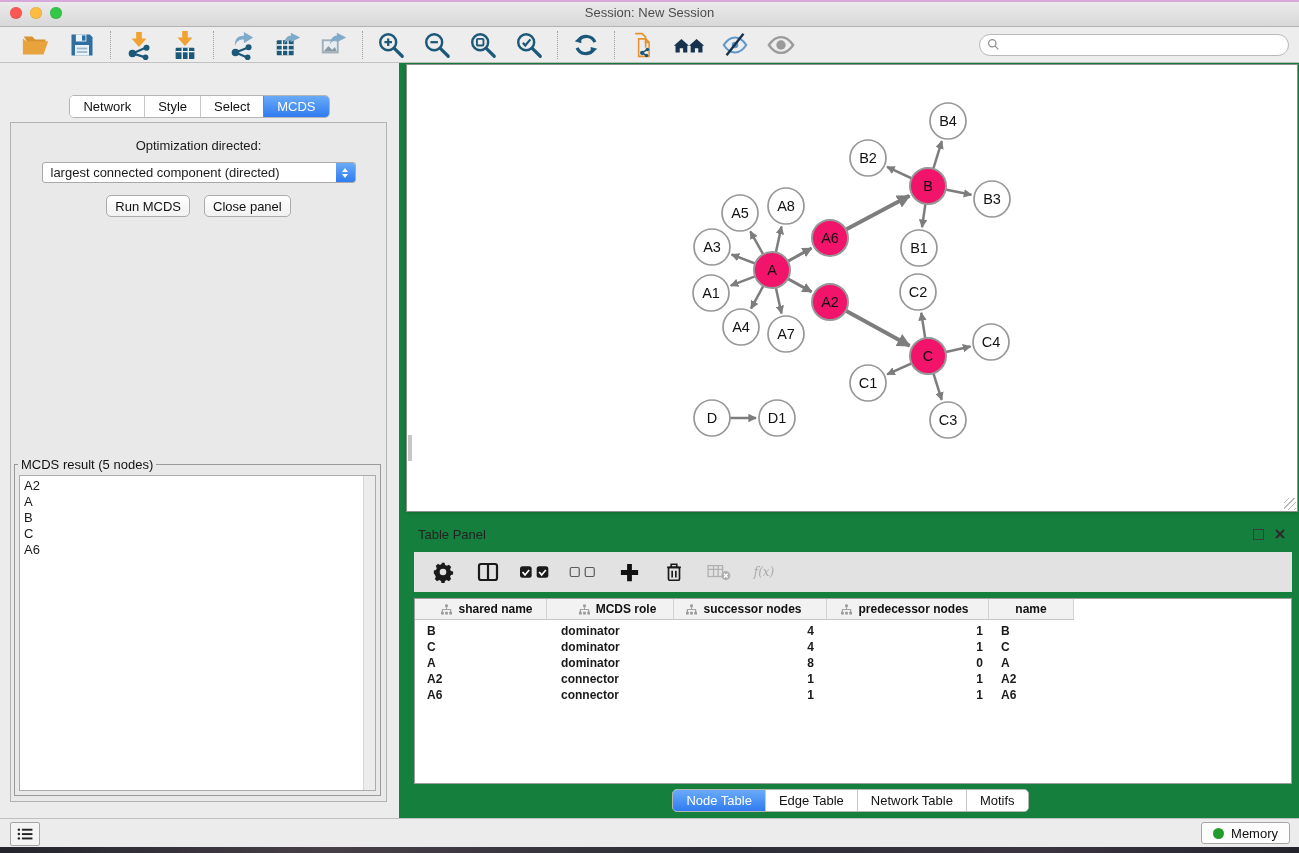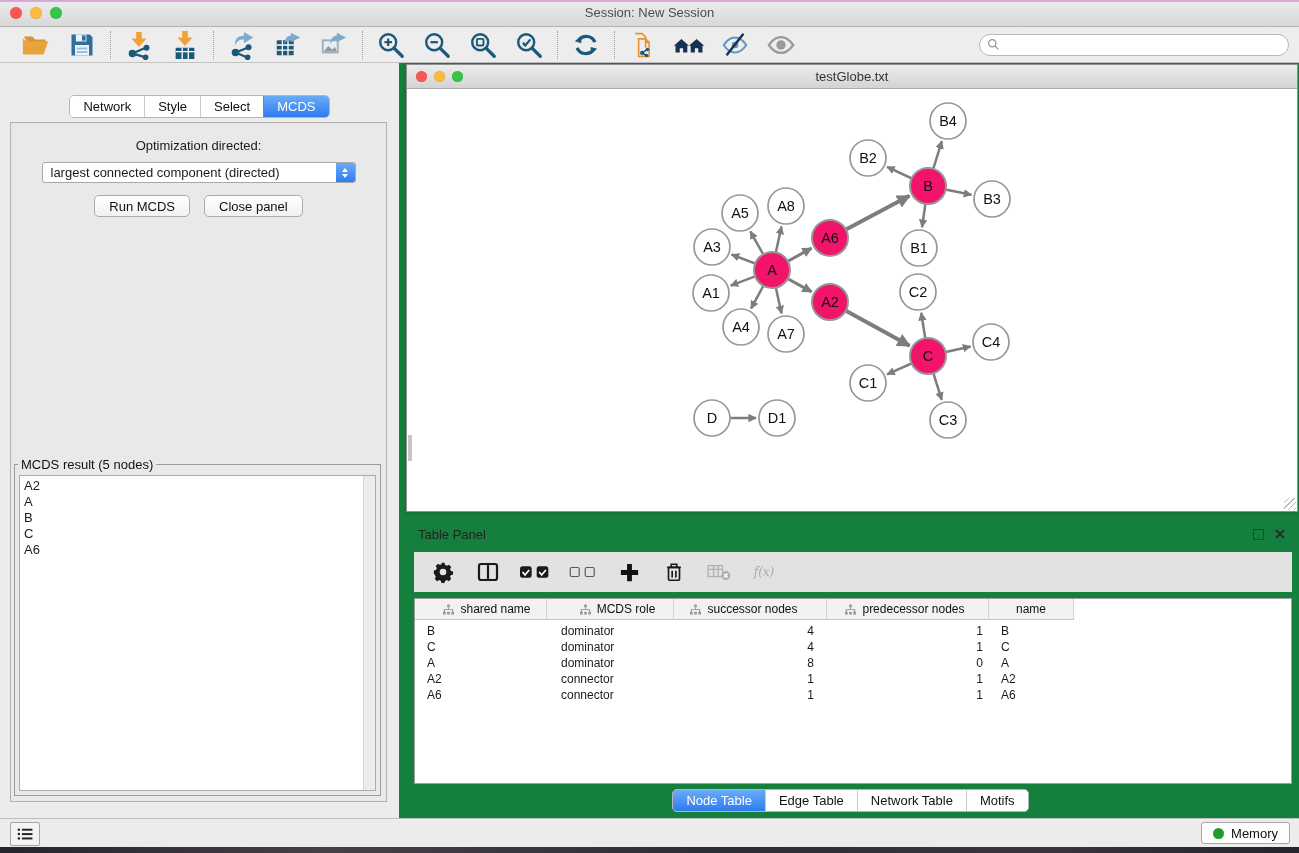--- a/index.html
+++ b/index.html
@@ -37,21 +37,21 @@
   .seg.selected{background:linear-gradient(#6aabf8,#2f7bf0);color:#fff;border-left-color:#4a8ae8;}
   .cp-box{position:absolute;left:10px;right:12px;top:59px;bottom:16px;border:1px solid #b2b2b2;background:#e9e9e9;}
   .opt-label{text-align:center;margin-top:15px;font-size:13px;}
   .dropdown{margin:9px auto 0;width:314px;height:21px;border:1px solid #a9a9a9;border-radius:3px;background:#fff;
     display:flex;align-items:center;font-size:13px;padding-left:8px;position:relative;box-sizing:border-box;}
   .stepper{position:absolute;right:0px;top:0px;bottom:0px;width:19px;border-radius:0 2px 2px 0;
     background:linear-gradient(#6aabf8,#2f7bf0);display:flex;flex-direction:column;align-items:center;justify-content:center;gap:2px;}
   .tri-up{width:0;height:0;border-left:3.5px solid transparent;border-right:3.5px solid transparent;border-bottom:4.5px solid #fff;}
   .tri-down{width:0;height:0;border-left:3.5px solid transparent;border-right:3.5px solid transparent;border-top:4.5px solid #fff;}
   .cp-buttons{display:flex;justify-content:center;gap:14px;margin-top:12px;}
-  .btn{height:20px;padding:0 14px;background:linear-gradient(#ffffff,#f1f1f1);border:1px solid #ababab;
+  .btn{height:20px;padding:0 8px;background:linear-gradient(#ffffff,#f1f1f1);border:1px solid #ababab;
     border-radius:5px;font-size:13px;display:flex;align-items:center;color:#111;}
   fieldset.result{position:absolute;left:3px;right:5px;top:334px;bottom:5px;border:1px solid #9a9a9a;margin:0;padding:0;}
   fieldset.result legend{font-size:13px;padding:0 3px;margin-left:3px;color:#111;}
   .result-list{position:absolute;left:4px;right:4px;top:3px;bottom:4px;background:#fff;border:1px solid #ababab;
     font-size:13px;line-height:16px;padding:2px 0 0 4px;box-sizing:border-box;}
   .result-track{position:absolute;right:0;top:0;bottom:0;width:11px;background:#ececec;border-left:1px solid #d6d6d6;}
   
   .network-window{position:absolute;left:406px;top:64px;width:892px;height:448px;border:1px solid #8f8f8f;
     background:#fff;box-sizing:border-box;box-shadow:0 1px 4px rgba(0,0,0,.18);}
   .nw-titlebar{height:23px;background:linear-gradient(#ececec,#d3d3d3);border-bottom:1px solid #adadad;position:relative;}
@@ -62,21 +62,21 @@
   .vthumb{position:absolute;left:1px;top:346px;width:4px;height:26px;background:#c6c6c6;}
   .grip{position:absolute;right:1px;bottom:1px;width:12px;height:12px;
     background:repeating-linear-gradient(135deg,transparent 0 3px,#b9b9b9 3px 4px);}
   
   .table-panel{position:absolute;left:406px;top:519px;width:893px;height:294px;}
   .table-panel .panel-header{padding:0 14px 0 12px;height:30px;}
   .tp-toolbar{position:absolute;left:8px;right:7px;top:33px;height:40px;background:#e2e2e2;
     display:flex;align-items:center;gap:15px;padding:0 14px;box-sizing:border-box;}
   .tp-btn{min-width:30px;height:32px;display:flex;align-items:center;justify-content:center;}
   .fx{font-family:"DejaVu Serif",serif;font-style:italic;font-size:12px;color:#aaa;}
-  .tp-table{position:absolute;left:8px;right:7px;top:79px;bottom:29px;background:#fff;border:1px solid #9e9e9e;overflow:hidden;}
+  .tp-table{position:absolute;left:8px;right:7px;top:79px;bottom:29px;background:#fff;border:1px solid #9e9e9e;overflow:hidden;font-weight:bold;}
   .thead{display:flex;height:21px;font-size:12px;color:#111;}
   .th{display:flex;align-items:center;justify-content:center;gap:5px;background:#f2f2f2;
     border-right:1px solid #d2d2d2;border-bottom:1px solid #c6c6c6;box-sizing:border-box;}
   .tr{display:flex;height:16px;font-size:12px;align-items:center;}
   .td{box-sizing:border-box;white-space:nowrap;overflow:hidden;}
   .c0{width:132px;padding-left:12px;} .c1{width:127px;padding-left:14px;}
   .c2{width:153px;text-align:right;padding-right:13px;} .c3{width:162px;text-align:right;padding-right:6px;}
   .c4{width:85px;padding-left:12px;}
   .tbody{padding-top:3px;}
   .tp-tabs{position:absolute;bottom:1px;left:0;right:4px;display:flex;justify-content:center;}
@@ -293,28 +293,20 @@
           <div>B</div>
           <div>C</div>
           <div>A6</div>
           <div class="result-track"></div>
         </div>
       </fieldset>
     </div>
   </div>
 
   <div class="network-window">
-    <div class="nw-titlebar">
-      <div class="nw-traffic">
-        <div class="light lr"></div>
-        <div class="light ly"></div>
-        <div class="light lg"></div>
-      </div>
-      <div class="nw-title">testGlobe.txt</div>
-    </div>
     <div class="nw-canvas">
       <svg width="890" height="423" viewBox="0 0 890 423">
         <defs>
           <marker id="arrow" viewBox="0 0 10 10" refX="9" refY="5" markerWidth="3.4" markerHeight="3.4" orient="auto">
             <path d="M0 0L10 5L0 10z" fill="#7d7d7d"></path>
           </marker>
         </defs>
         <g id="edges-layer">
             <line x1="365" y1="181" x2="323.64964301426966" y2="196.5911182077344" stroke="#7d7d7d" stroke-width="2.5" marker-end="url(#arrow)"></line>
             <line x1="365" y1="181" x2="324.60866846334307" y2="165.5166562442815" stroke="#7d7d7d" stroke-width="2.5" marker-end="url(#arrow)"></line>

